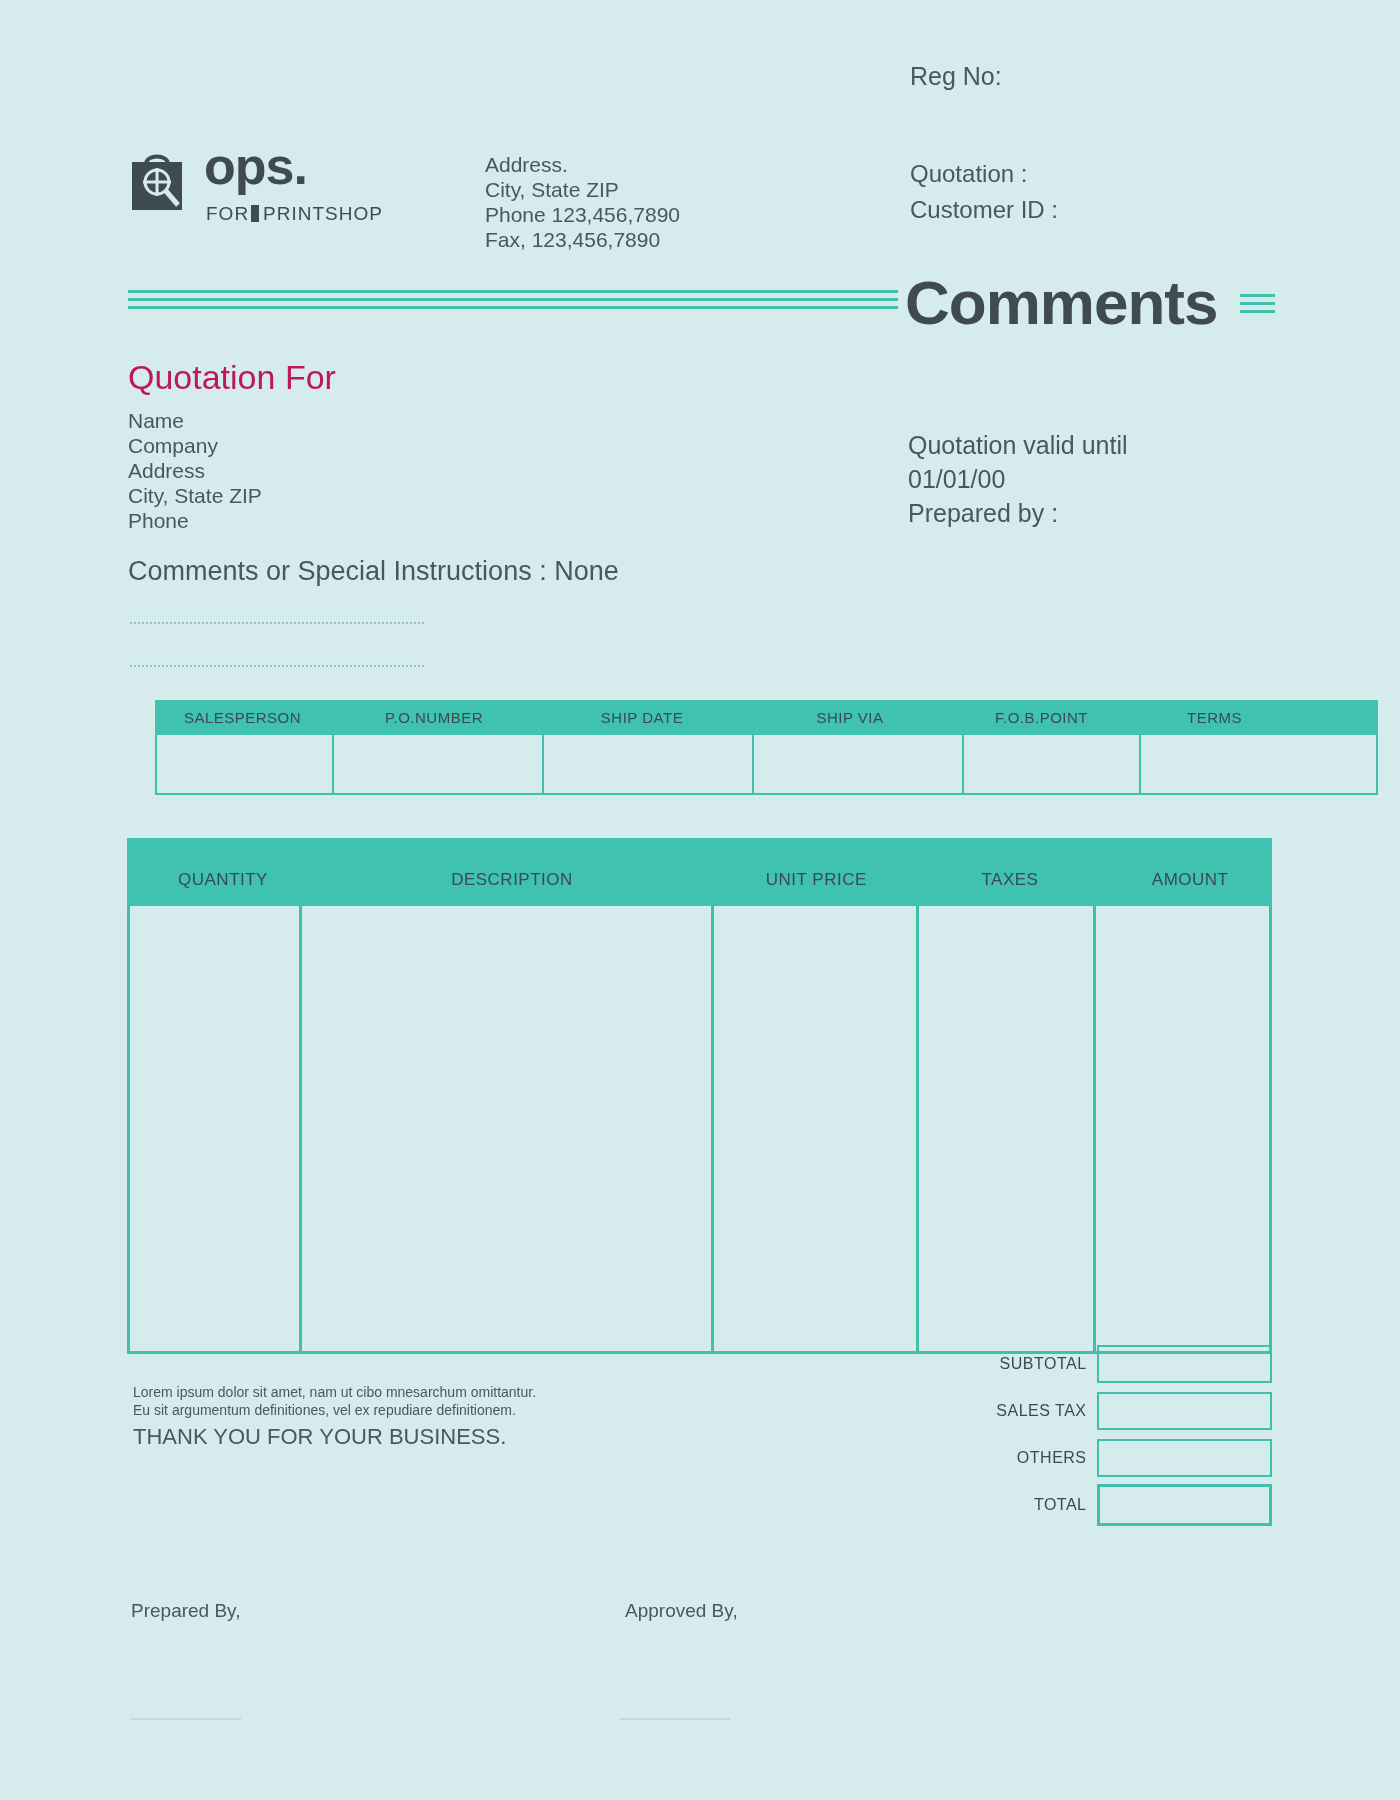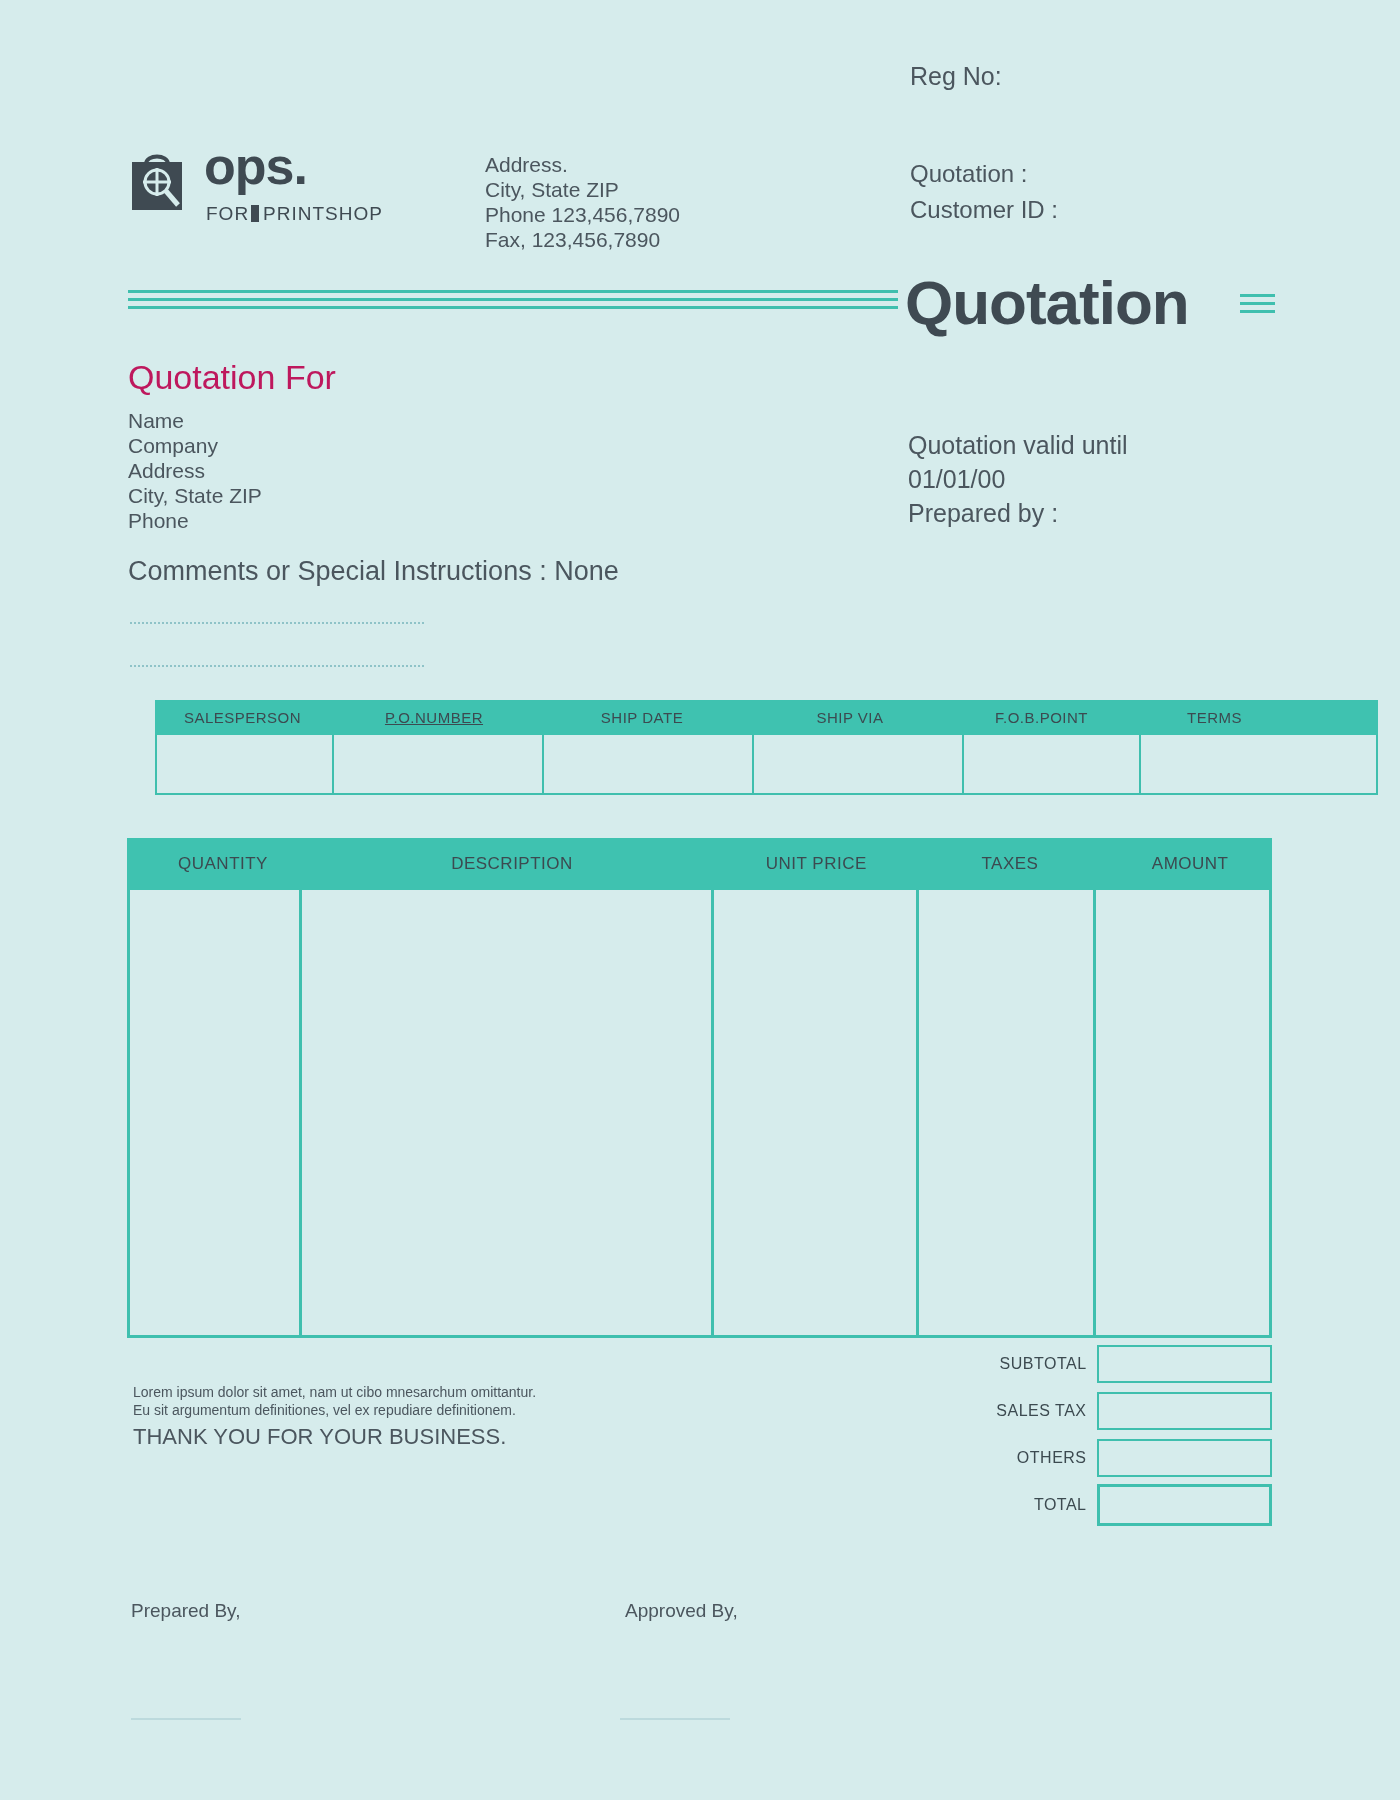--- a/index.html
+++ b/index.html
@@ -201,21 +201,21 @@
     border-right: 2px solid #3fbfae;
     border-bottom: 2px solid #3fbfae;
   }
   .tbl-top .body div {
     border-right: 2px solid #3fbfae;
     height: 100%;
   }
   .tbl-top .body div:last-child { border-right: none; }
 
   .c1 { width: 175px; }
-  .c2 { width: 208px; text-decoration: underline; }
+  .c2 { width: 208px; }
   .c3 { width: 208px; }
   .c4 { width: 208px; }
   .c5 { width: 175px; }
   .c6 { width: 171px; }
 
   
   .tbl-main {
     position: absolute;
     left: 127px;
     top: 838px;
@@ -224,20 +224,21 @@
   .tbl-main .hdr {
     display: flex;
     background: #3fc2b0;
   }
   .tbl-main .hdr div {
     color: #3c4a50;
     font-size: 17px;
     letter-spacing: 0.5px;
     text-align: center;
     padding: 16px 0 16px 16px;
+    margin-top: 16px;
   }
   .tbl-main .body {
     display: flex;
     height: 445px;
     border-left: 3px solid #3fbfae;
     border-right: 3px solid #3fbfae;
     border-bottom: 3px solid #3fbfae;
   }
   .tbl-main .body div {
     border-right: 3px solid #3fbfae;
@@ -357,21 +358,21 @@
   <div class="rules-left">
     <div></div>
       <div></div>
       <div></div>
   </div>
   <div class="rules-right">
     <div></div>
       <div></div>
       <div></div>
   </div>
-  <div class="title-quotation">Quotation</div>
+  <div class="title-quotation">Comments</div>
 
   <div class="q-for-title">Quotation For</div>
   <div class="q-for-lines">
     <div>Name</div>
     <div>Company</div>
     <div>Address</div>
     <div>City, State ZIP</div>
     <div>Phone</div>
   </div>
 

